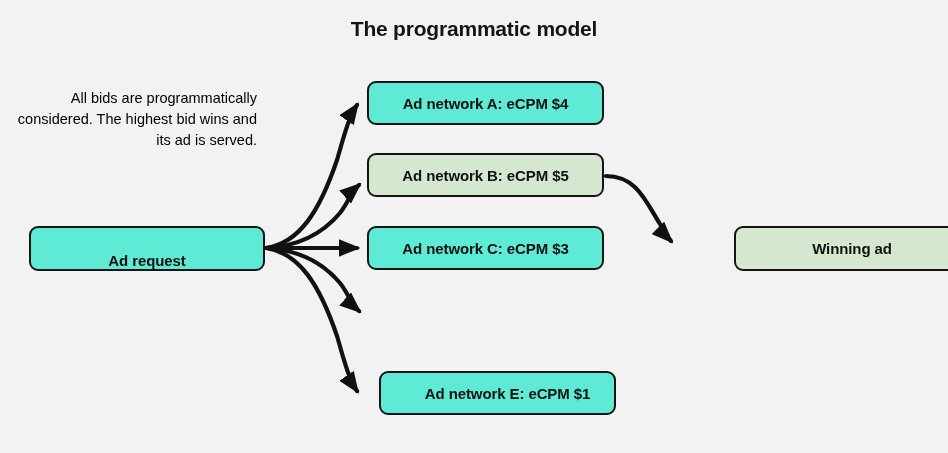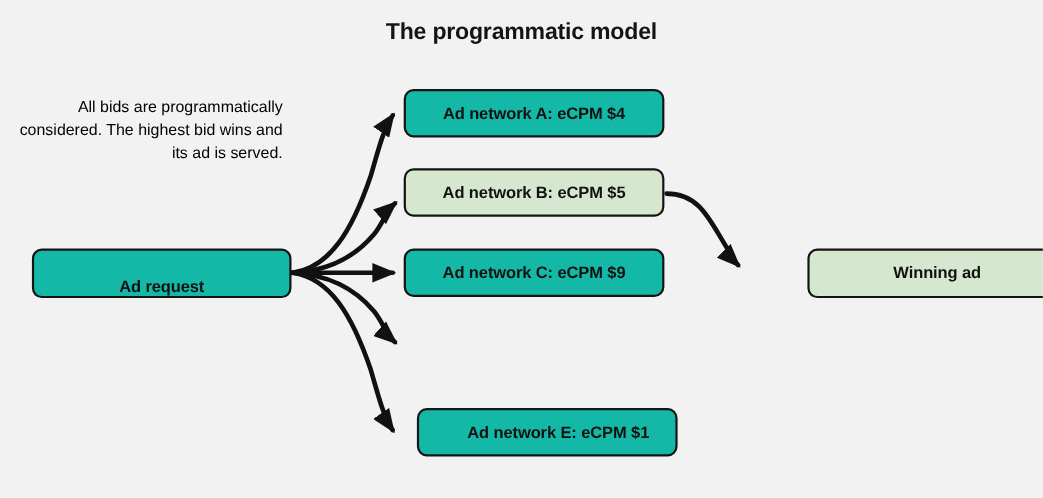--- a/index.html
+++ b/index.html
@@ -54,21 +54,21 @@
     box-sizing: border-box;
     border: 2px solid #141414;
     border-radius: 9px;
     display: flex;
     align-items: center;
     justify-content: center;
     font-size: 15px;
     font-weight: bold;
     letter-spacing: -0.1px;
     color: #111111;
-    background: #14b8a6;
+    background: #5eead4;
   }
   .node.green {
     background: #d5e8cf;
   }
   .node-ad-request { left: 29px;  top: 226px; width: 236px; height: 45px; align-items: flex-end; }
   .node-a          { left: 367px; top: 81px;  width: 237px; height: 44px; }
   .node-b          { left: 367px; top: 153px; width: 237px; height: 44px; align-items: center; }
   .node-c          { left: 367px; top: 226px; width: 237px; height: 44px; }
   .node-d          { left: 367px; top: 299px; width: 237px; height: 44px; }
   .node-e          { left: 379px; top: 371px; width: 237px; height: 44px; padding-left: 20px; }
@@ -106,21 +106,21 @@
 
   <div class="node node-a">
     <span>Ad network A: eCPM $4</span>
   </div>
 
   <div class="node node-b green">
     <span>Ad network B: eCPM $5</span>
   </div>
 
   <div class="node node-c">
-    <span>Ad network C: eCPM $9</span>
+    <span>Ad network C: eCPM $3</span>
   </div>
 
 
   <div class="node node-e">
     <span>Ad network E: eCPM $1</span>
   </div>
 
   <div class="node node-winning green">
     <span>Winning ad</span>
   </div>

